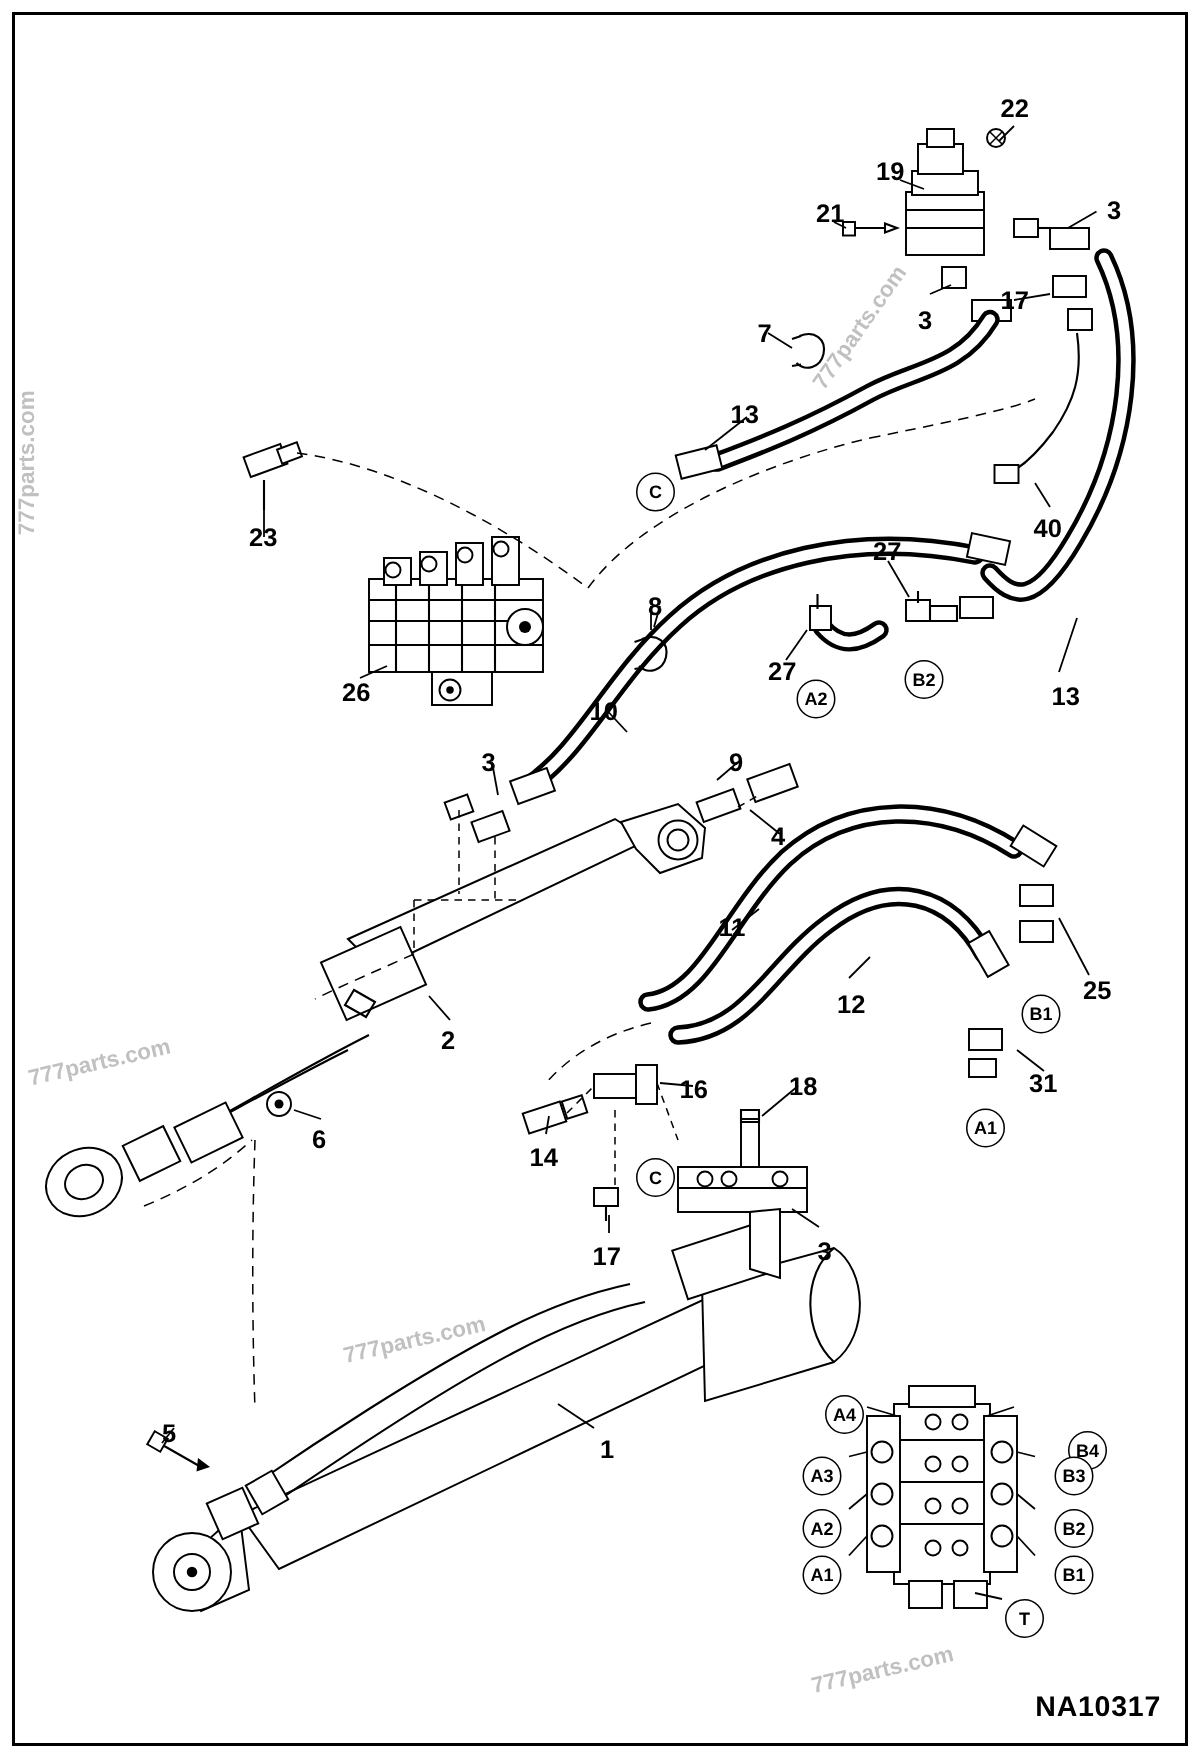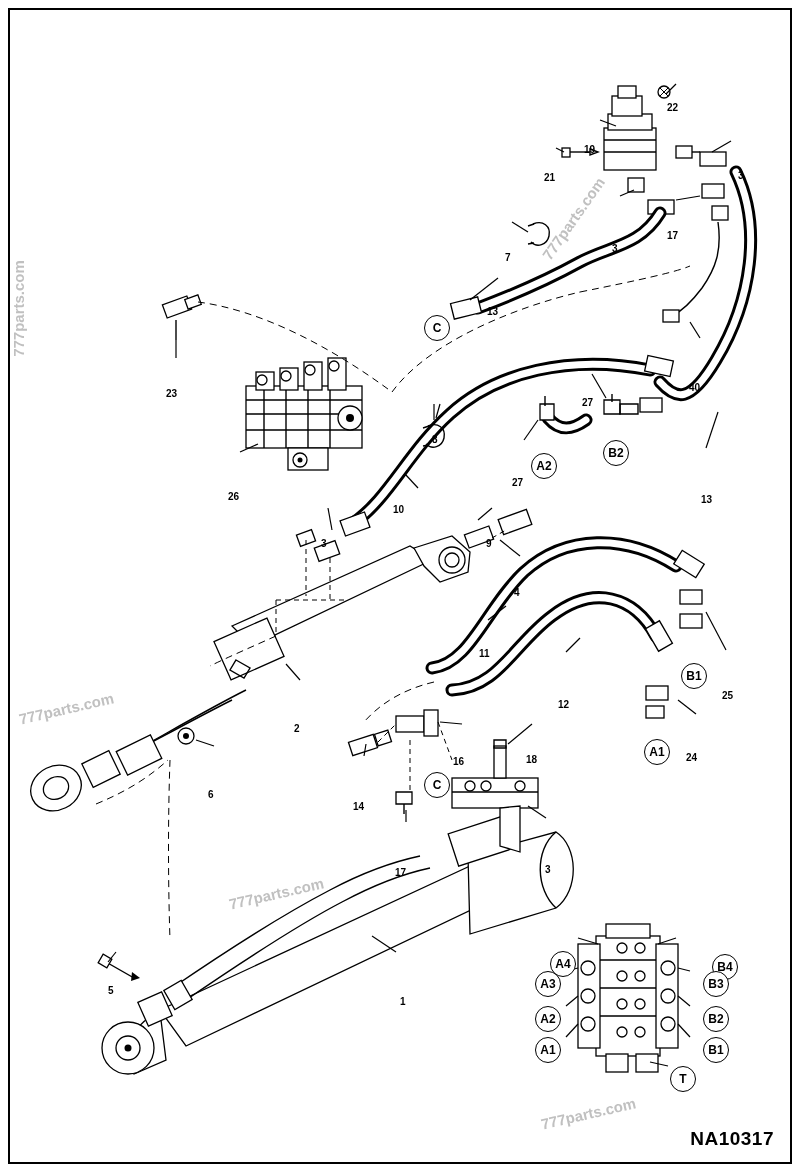--- a/index.html
+++ b/index.html
@@ -1,19 +1,19 @@
 <!DOCTYPE html>
 <html><head>
 <meta charset="utf-8">
 <style>
   html,body{margin:0;padding:0;background:#ffffff;}
   body{font-family:"Liberation Sans",sans-serif;}
   #page{position:relative;width:800px;height:1172px;background:#fff;overflow:hidden;}
   #frame{position:absolute;left:8px;top:8px;width:784px;height:1156px;border:2px solid #000;box-sizing:border-box;}
-  .lbl{position:absolute;font-family:"Liberation Sans",sans-serif;font-weight:bold;font-size:10px;color:#000;white-space:nowrap;line-height:1;margin-top:39px;}
+  .lbl{position:absolute;font-family:"Liberation Sans",sans-serif;font-weight:bold;font-size:17px;color:#000;white-space:nowrap;line-height:1;}
   .callout{position:absolute;width:26px;height:26px;border:1.6px solid #000;border-radius:50%;
            display:flex;align-items:center;justify-content:center;font-size:12px;font-weight:bold;
            background:#fff;box-sizing:border-box;}
   .wm{position:absolute;color:#8d8d8d;font-size:15px;font-weight:bold;opacity:.55;white-space:nowrap;}
   #code{position:absolute;right:26px;bottom:22px;font-size:19px;font-weight:bold;letter-spacing:.5px;}
   svg.layer{position:absolute;left:0;top:0;width:800px;height:1172px;}
 </style>
 </head>
 <body>
 
@@ -322,34 +322,34 @@
   <div class="lbl" style="left:545px;top:826px;">3</div>
   <div class="lbl" style="left:453px;top:718px;">16</div>
   <div class="lbl" style="left:667px;top:192px;">17</div>
   <div class="lbl" style="left:395px;top:829px;">17</div>
   <div class="lbl" style="left:526px;top:716px;">18</div>
   <div class="lbl" style="left:584px;top:106px;">19</div>
   <div class="lbl" style="left:689px;top:344px;">40</div>
   <div class="lbl" style="left:544px;top:134px;text-align:center;">21</div>
   <div class="lbl" style="left:667px;top:64px;">22</div>
   <div class="lbl" style="left:166px;top:350px;">23</div>
-  <div class="lbl" style="left:686px;top:714px;">24</div>
+  <div class="lbl" style="left:686px;top:714px;">31</div>
   <div class="lbl" style="left:722px;top:652px;">25</div>
   <div class="lbl" style="left:228px;top:453px;">26</div>
   <div class="lbl" style="left:582px;top:359px;">27</div>
   <div class="lbl" style="left:512px;top:439px;">27</div>
 
   <div class="callout" style="left:424px;top:315px;">C</div>
   <div class="callout" style="left:531px;top:453px;">A2</div>
   <div class="callout" style="left:603px;top:440px;">B2</div>
   <div class="callout" style="left:681px;top:663px;">B1</div>
   <div class="callout" style="left:644px;top:739px;">A1</div>
   <div class="callout" style="left:424px;top:772px;">C</div>
 
-  <div class="callout" style="left:550px;top:951px;">A4</div>
+  <div class="callout" style="left:550px;top:930px;">A4</div>
   <div class="callout" style="left:535px;top:971px;">A3</div>
   <div class="callout" style="left:535px;top:1006px;">A2</div>
   <div class="callout" style="left:535px;top:1037px;">A1</div>
   <div class="callout" style="left:712px;top:930px;margin-top:24px;">B4</div>
   <div class="callout" style="left:703px;top:971px;">B3</div>
   <div class="callout" style="left:703px;top:1006px;">B2</div>
   <div class="callout" style="left:703px;top:1037px;">B1</div>
   <div class="callout" style="left:670px;top:1066px;">T</div>
 
   <div id="code">NA10317</div>

